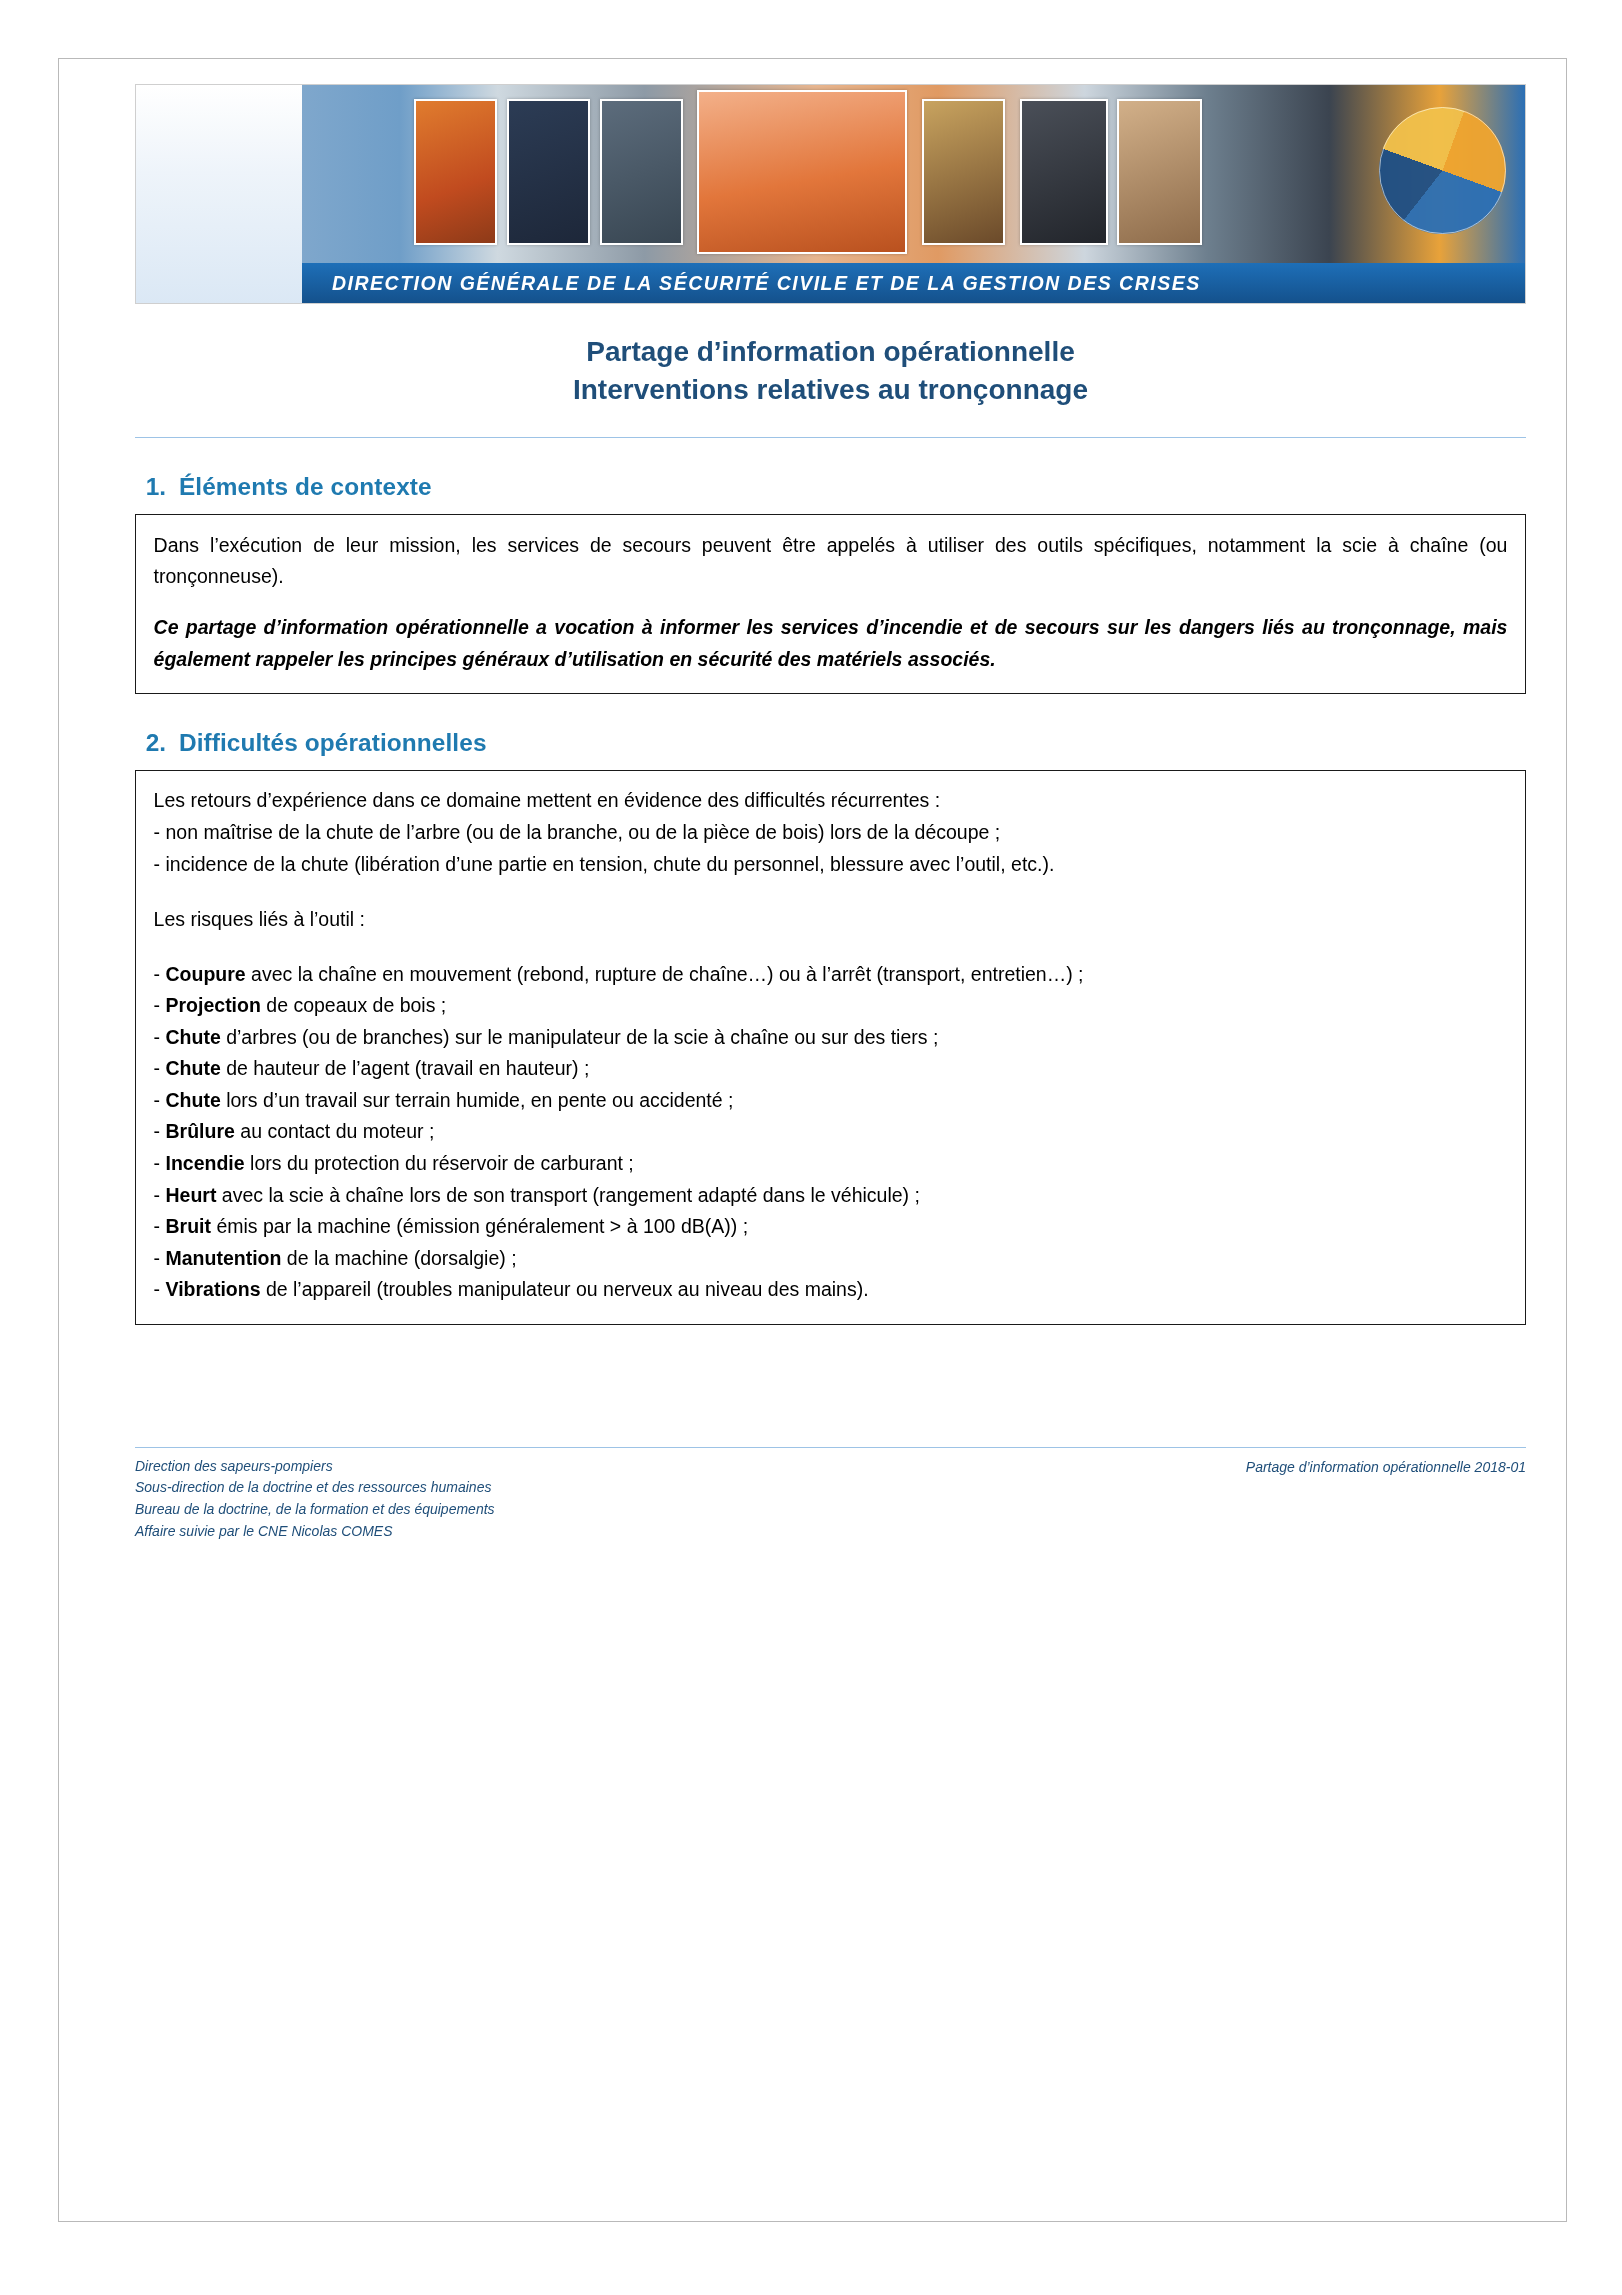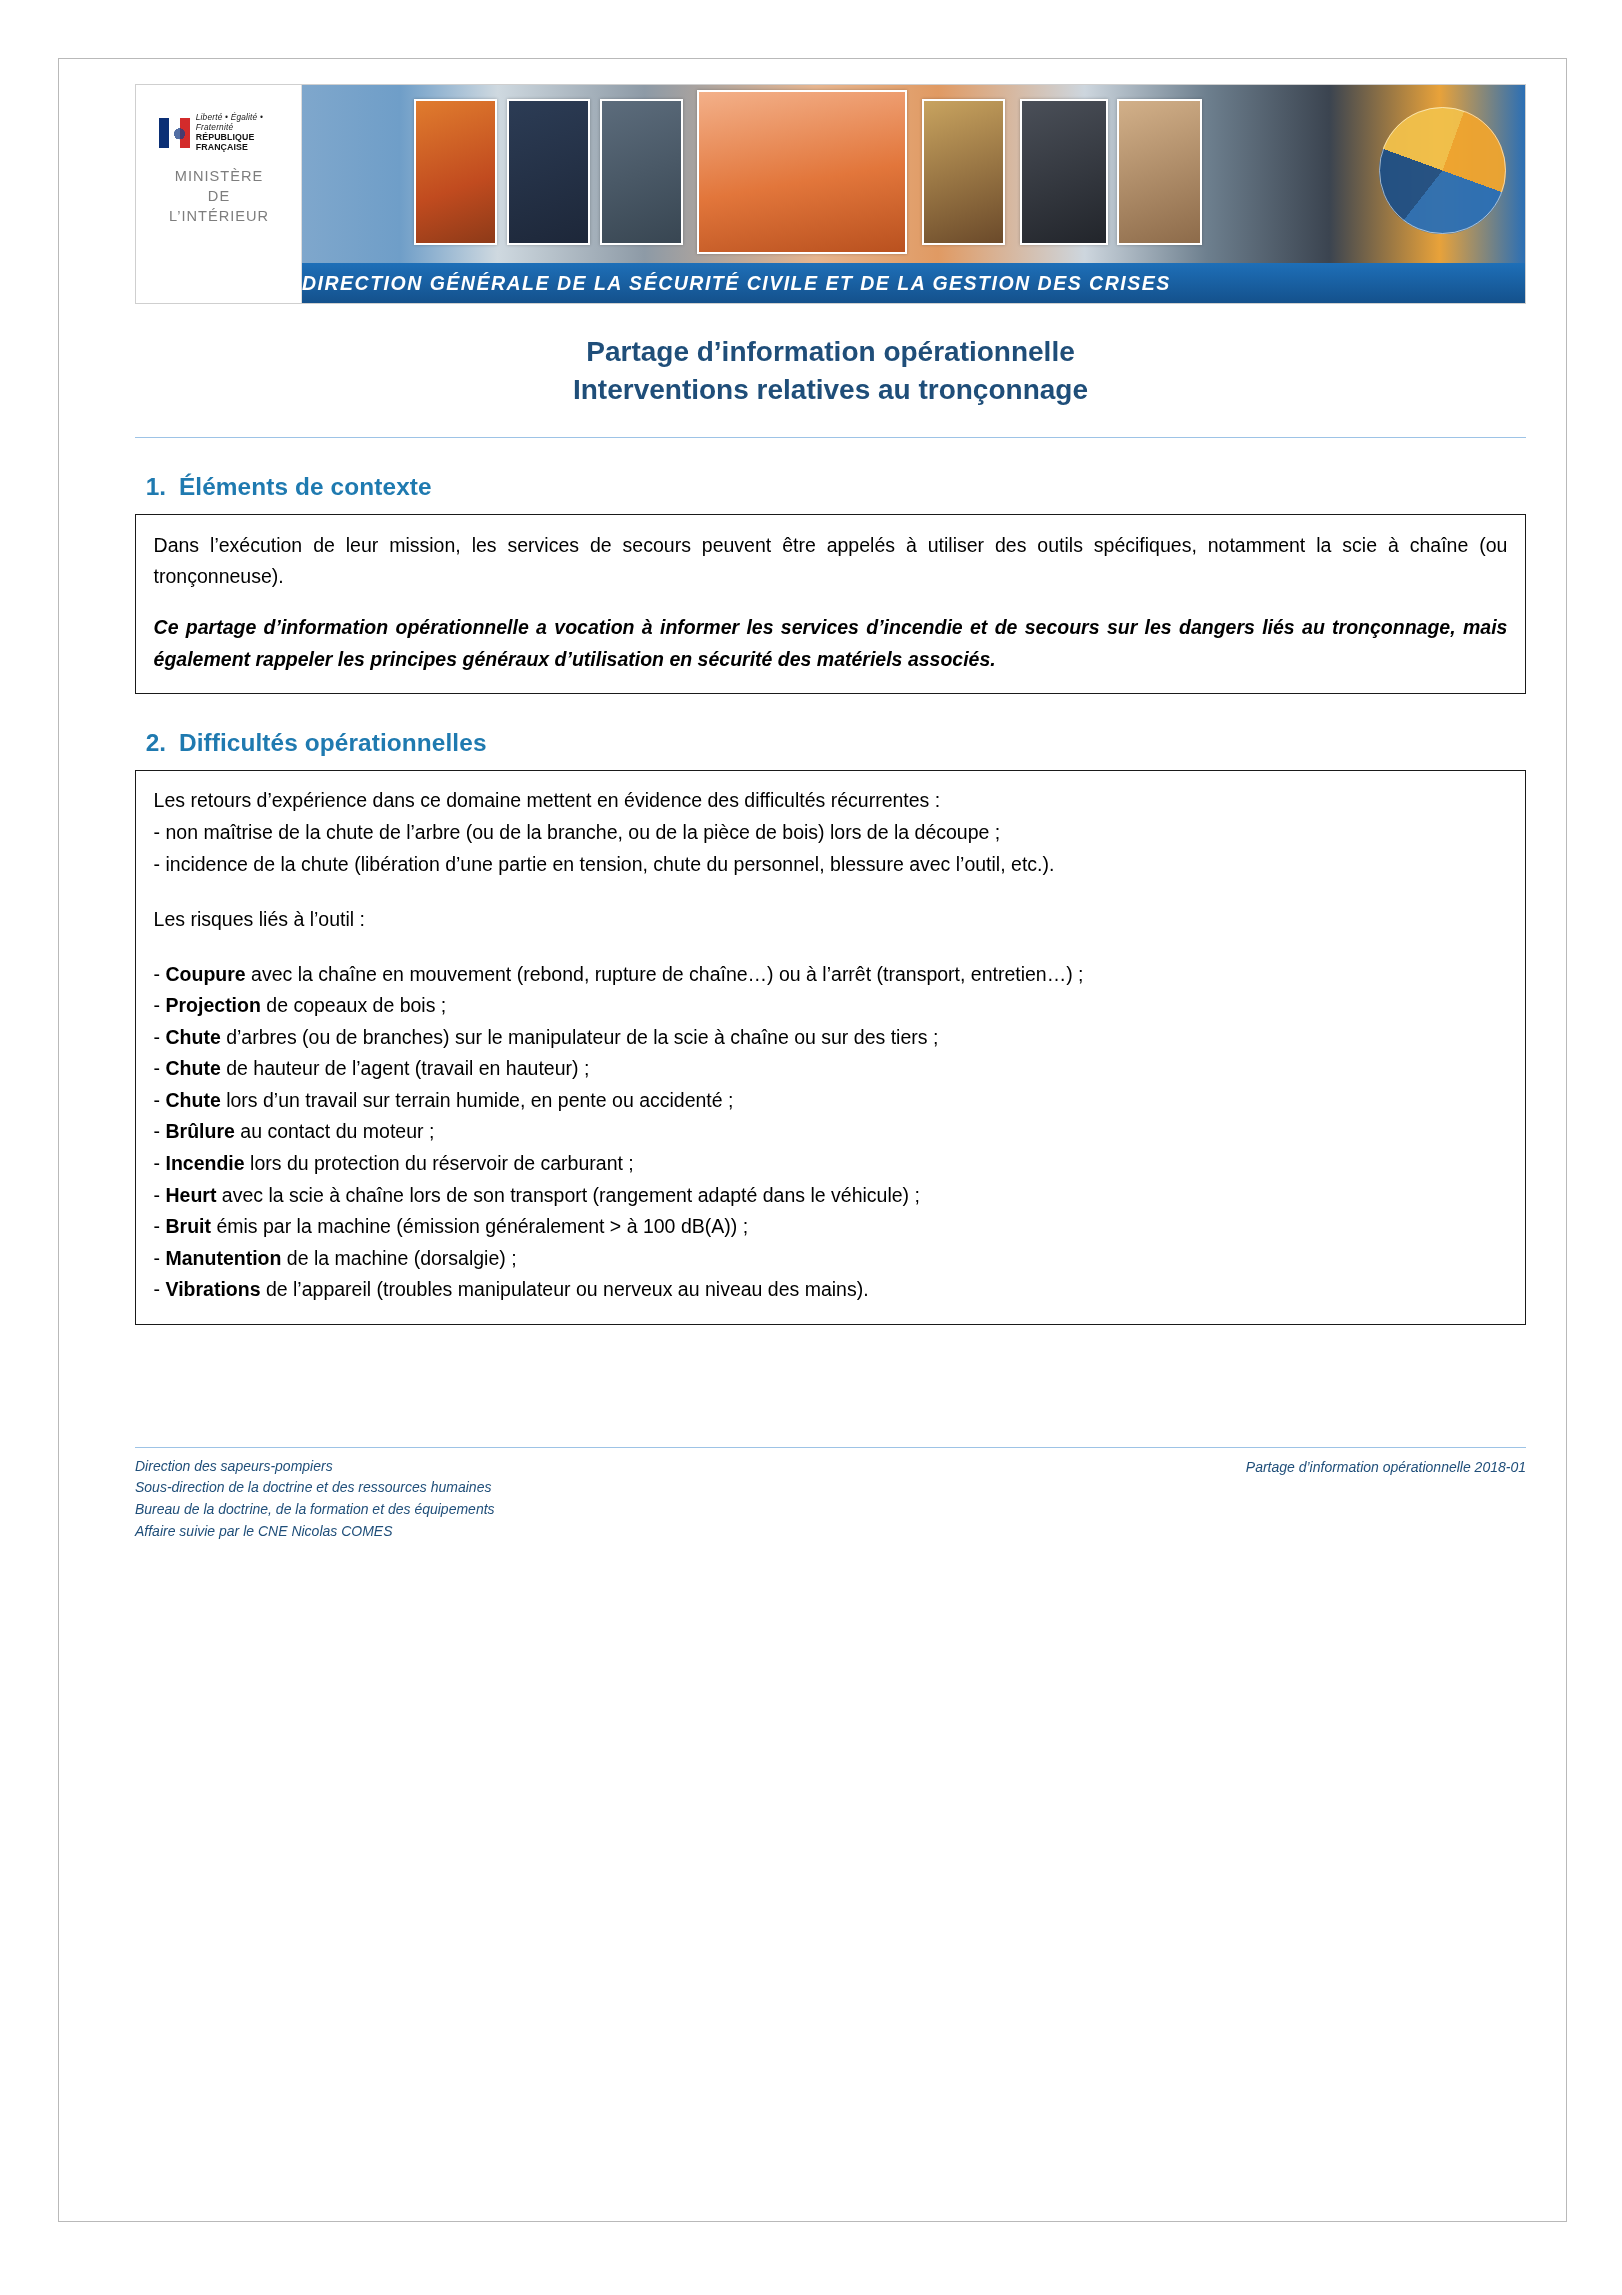--- a/index.html
+++ b/index.html
@@ -152,20 +152,21 @@
     background: linear-gradient(180deg,#1e6fb8,#14518c);
     display: flex;
     align-items: center;
   }
   .banner-bar .bar-text {
     color: #ffffff;
     font-weight: bold;
     font-style: italic;
     font-size: 19.5px;
     letter-spacing: 1.5px;
+    padding-left: 30px;
     white-space: nowrap;
   }
 
   
   .doc-title {
     margin-top: 29px;
     text-align: center;
     color: #1f4e79;
     font-weight: bold;
     font-size: 28px;
@@ -231,34 +232,20 @@
   .footer .right { white-space: nowrap; padding-top: 1px; }
 </style>
 </head>
 <body>
 
 <div class="page">
   <div class="sheet">
     <div class="inner">
 
       <div class="banner">
-        <div class="banner-logo">
-          <div class="marianne">
-            <div class="mar-flag"></div>
-            <div class="mar-text">
-              <div class="l1">Liberté • Égalité • Fraternité</div>
-              <div class="l2">RÉPUBLIQUE FRANÇAISE</div>
-            </div>
-          </div>
-          <div class="ministere">
-            <div>MINISTÈRE</div>
-            <div>DE</div>
-            <div>L’INTÉRIEUR</div>
-          </div>
-        </div>
         <div class="banner-photos">
           <div class="ph ph1"></div>
           <div class="ph ph2"></div>
           <div class="ph ph3"></div>
           <div class="ph ph4"></div>
           <div class="ph ph5"></div>
           <div class="ph ph6"></div>
           <div class="ph ph7"></div>
           <div class="ph-globe"></div>
         </div>

